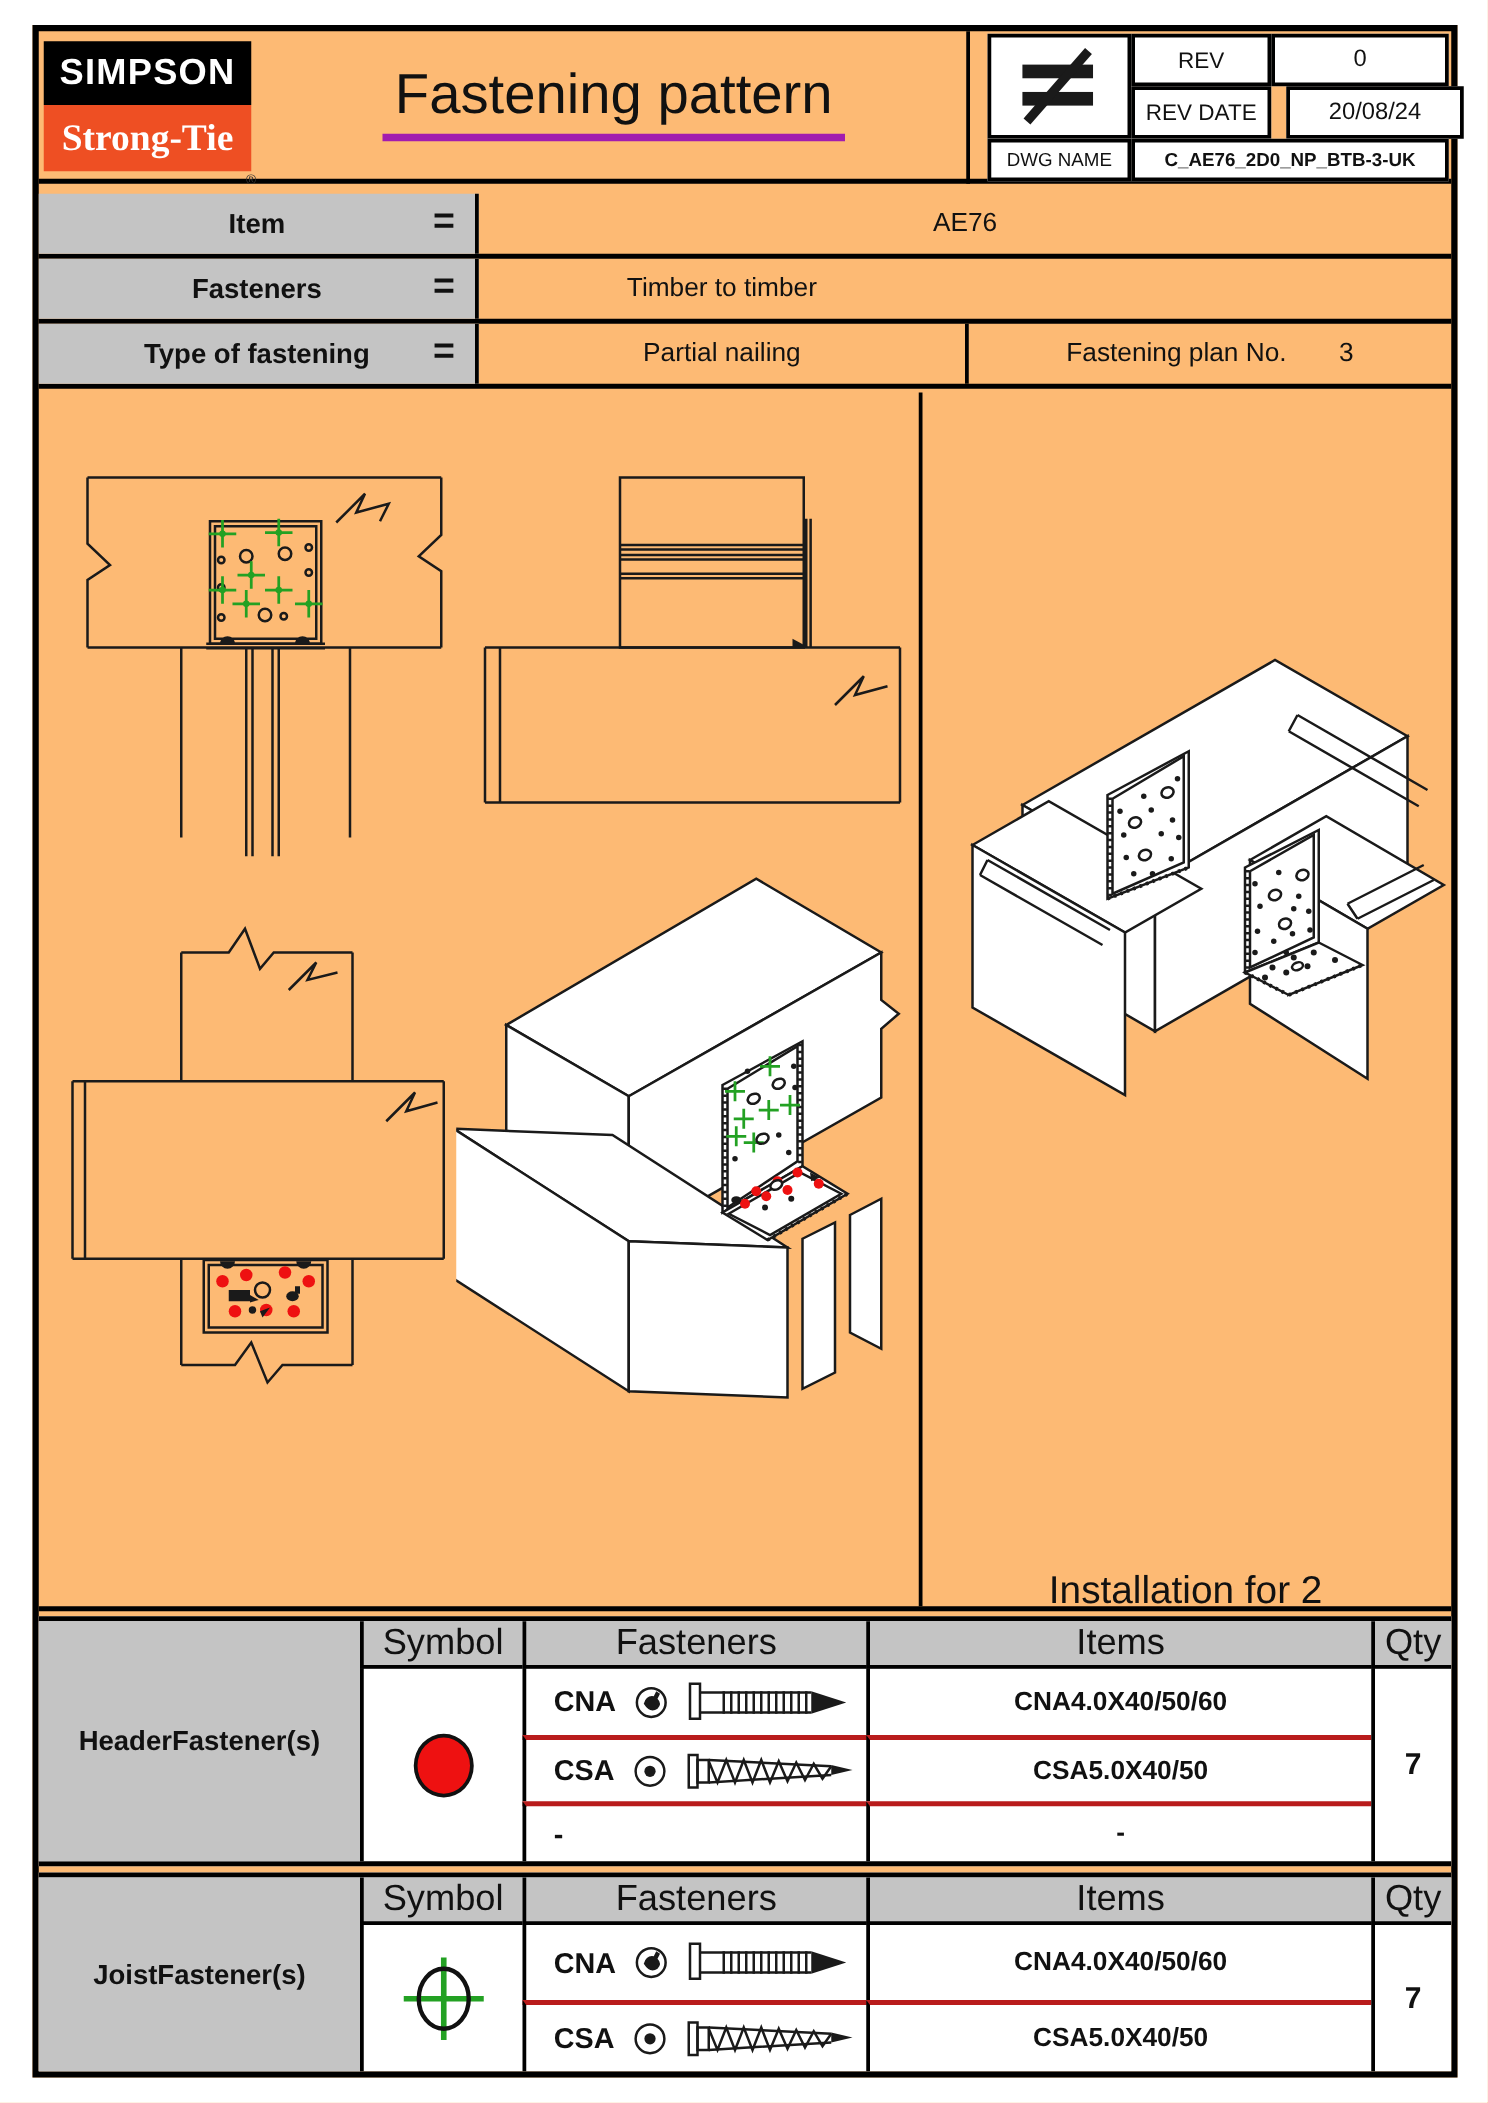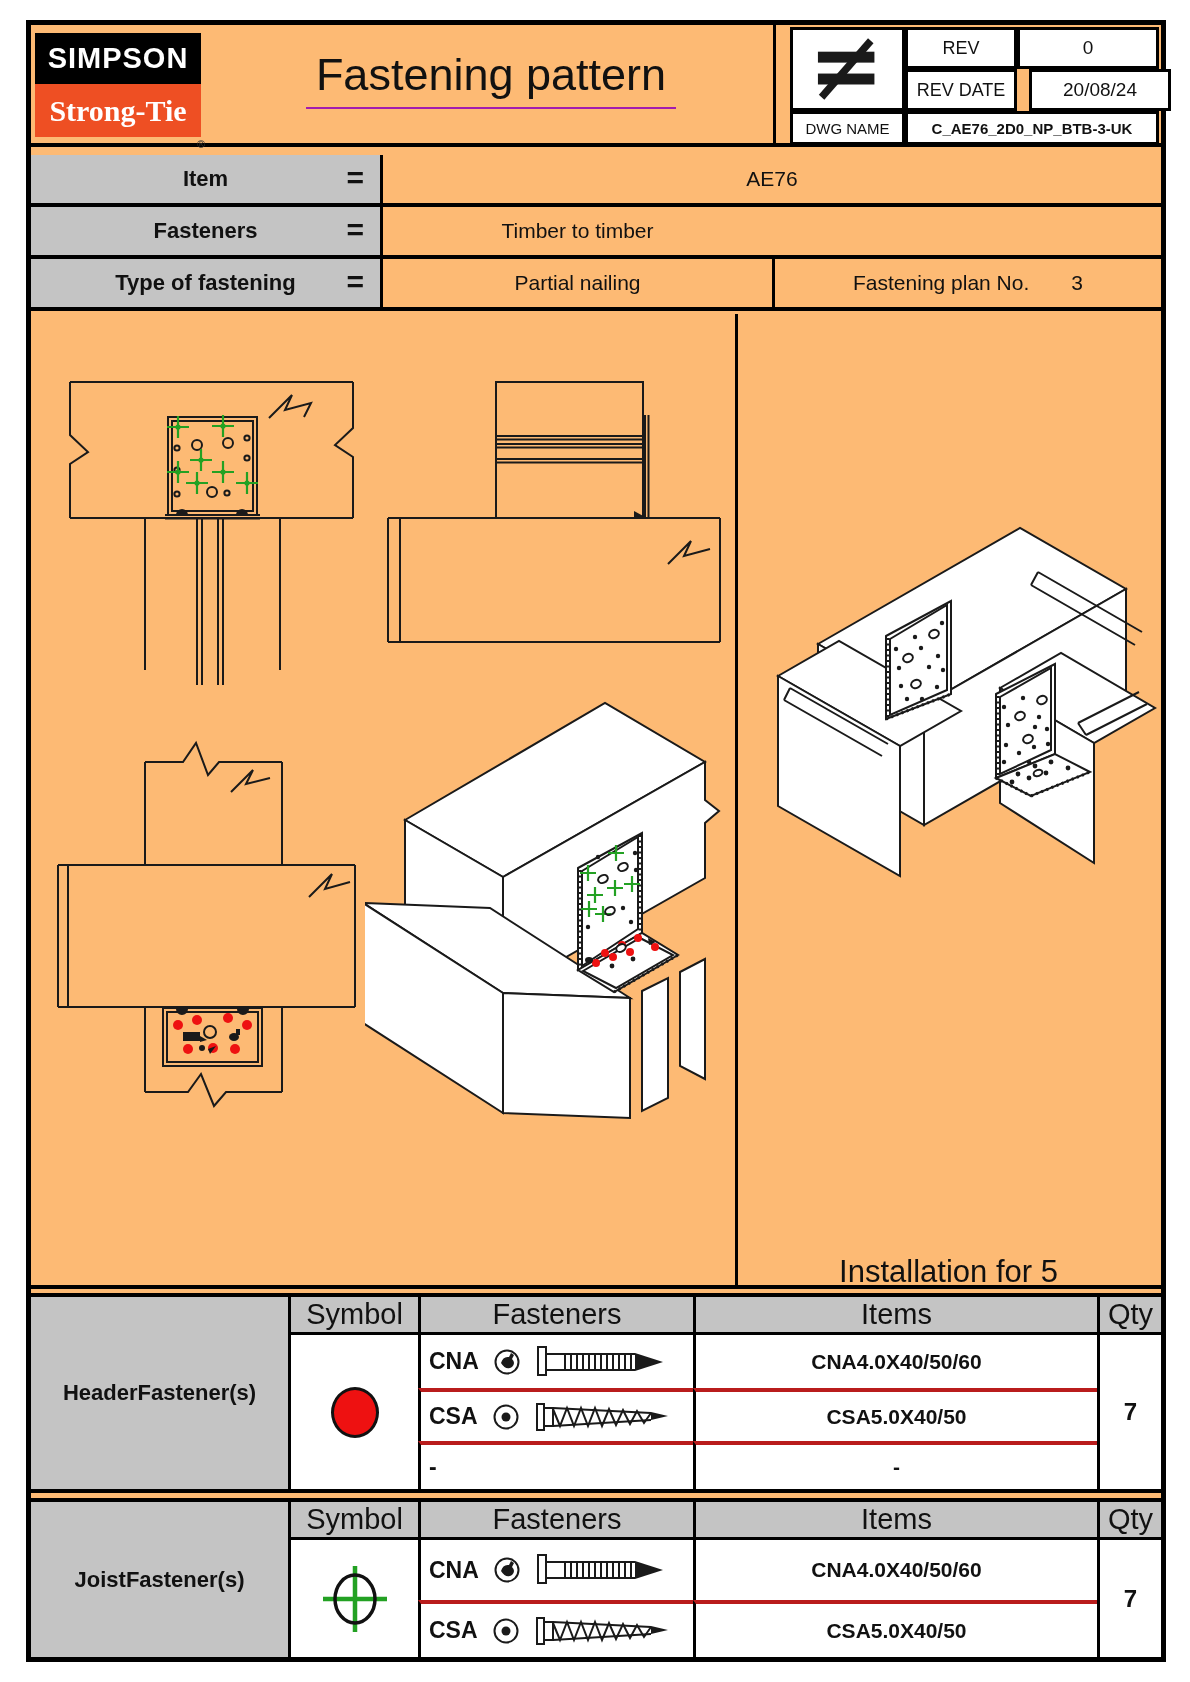--- a/index.html
+++ b/index.html
@@ -14,21 +14,21 @@
 
   
   #headerRow{position:absolute;left:0;top:0;right:0;height:122px;border-bottom:4px solid #000}
   #logo{position:absolute;left:4px;top:8px;width:166px;height:104px}
   #logoTop{height:51px;background:#000;color:#fff;display:flex;align-items:center;justify-content:center;
     font-weight:bold;font-size:29px;letter-spacing:1px}
   #logoBottom{height:53px;background:var(--logo-orange);color:#fff;display:flex;align-items:center;justify-content:center;
     font-family:"Liberation Serif","DejaVu Serif",serif;font-weight:bold;font-size:30px}
   #logoReg{position:absolute;right:-4px;bottom:-13px;font-size:11px;color:#333}
   #titleWrap{position:absolute;left:205px;top:24px;width:510px;text-align:center}
-  #titleWrap span{display:inline-block;font-size:45px;border-bottom:2px solid #a21caf;padding:0 10px 6px}
+  #titleWrap span{display:inline-block;font-size:45px;border-bottom:6px solid #a21caf;padding:0 10px 6px}
   #hdrDivider{position:absolute;left:742px;top:0;height:122px;border-left:3px solid #000}
   .hcell{position:absolute;border:3px solid #000;display:flex;align-items:center;justify-content:center;background:#fff}
   #neqBox{left:759px;top:2px;width:115px;height:84px}
   #revLbl{left:874px;top:2px;width:112px;height:42px;font-size:18px}
   #revVal{left:986px;top:2px;width:142px;height:42px;font-size:19px}
   #revDateLbl{left:874px;top:44px;width:112px;height:42px;font-size:18px}
   #revDateVal{left:998px;top:44px;width:142px;height:42px;font-size:19px}
   #dwgLbl{left:759px;top:86px;width:115px;height:34px;font-size:15px}
   #dwgVal{left:874px;top:86px;width:254px;height:34px;font-size:15px;font-weight:bold}
 
@@ -64,21 +64,21 @@
   .ftable{position:absolute;left:0;right:0;display:grid;grid-template-columns:257px 130px 275px 404px 1fr;
     border-top:4px solid #000;background:#fff}
   #tableA{top:1268px;height:200px;grid-template-rows:38px 53px 53px 1fr;border-bottom:4px solid #000}
   #tableB{top:1473px;bottom:0;grid-template-rows:38px 60px 1fr}
   .gray{background:var(--table-gray)}
   .fcell{display:flex;align-items:center;justify-content:center;border-left:3px solid #000}
   .flabel{grid-column:1;grid-row:1/5;background:var(--table-gray);display:flex;flex-direction:row;
     align-items:center;justify-content:center;font-weight:bold;font-size:22px;line-height:28px;border-left:none}
   .fhead{font-weight:normal;font-size:29px;border-bottom:3px solid #000}
   .rowline{border-top:4px solid #b91c1c}
-  .fast{justify-content:flex-start;gap:12px;padding-left:8px;font-weight:bold;font-size:23px}
+  .fast{justify-content:flex-start;gap:12px;padding-left:22px;font-weight:bold;font-size:23px}
   .item{font-weight:bold;font-size:21px}
   .qty{font-weight:bold;font-size:24px}
   .redcircle{width:48px;height:51px;border-radius:50%;background:var(--fastener-red);border:3px solid #111}
 </style>
 </head>
 <body>
 
 <div id="page">
   <div id="sheet">
 
@@ -315,21 +315,21 @@
             <circle class="blk" cx="330" cy="292" r="2.4"></circle>
           <circle class="blk" cx="274" cy="306" r="2.4"></circle>
             <circle class="blk" cx="291" cy="302" r="2.4"></circle>
           <circle class="blk" cx="308" cy="297" r="2.4"></circle>
           <ellipse class="lnf" cx="300" cy="297" rx="4.5" ry="3" transform="rotate(-20 300 297)"></ellipse>
         </g>
       </svg>
 
       <div id="captionLeft">Installation for 1 bracket</div>
       <div id="captionRight">
-        <div>Installation for 5</div>
+        <div>Installation for 2</div>
         <div>brackets</div>
       </div>
     </div>
 
     <div class="ftable" id="tableA">
       <div class="flabel">
         <span>Header</span>
         <span>Fastener(s)</span>
       </div>
       <div class="fcell fhead gray" style="grid-column:2;grid-row:1">Symbol</div>

